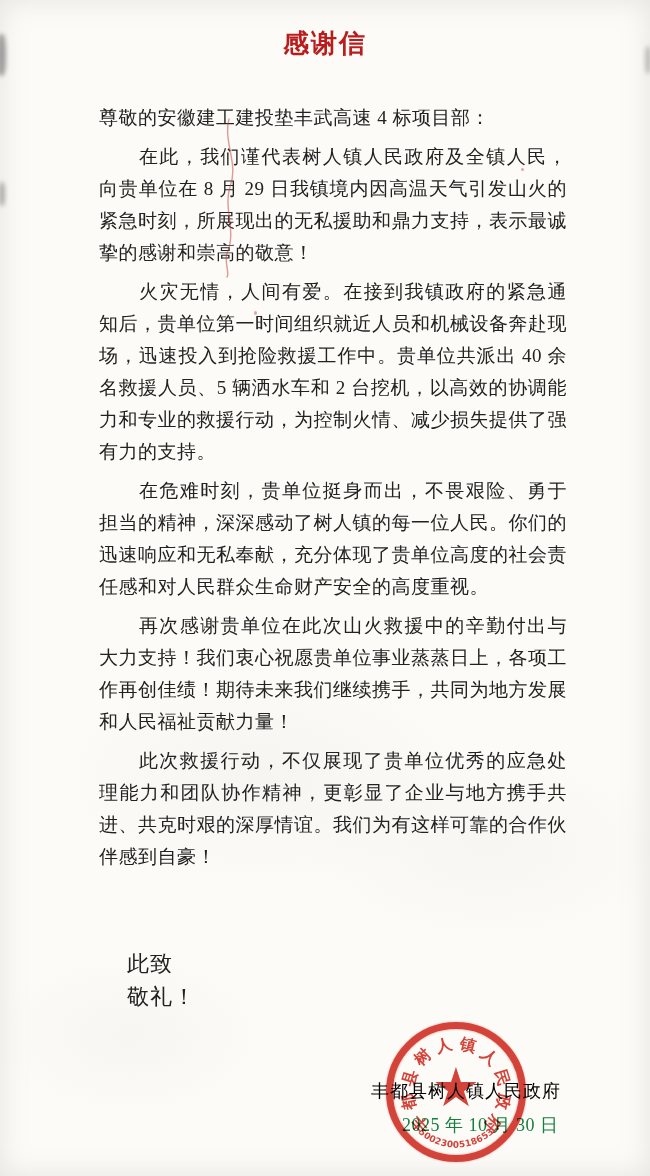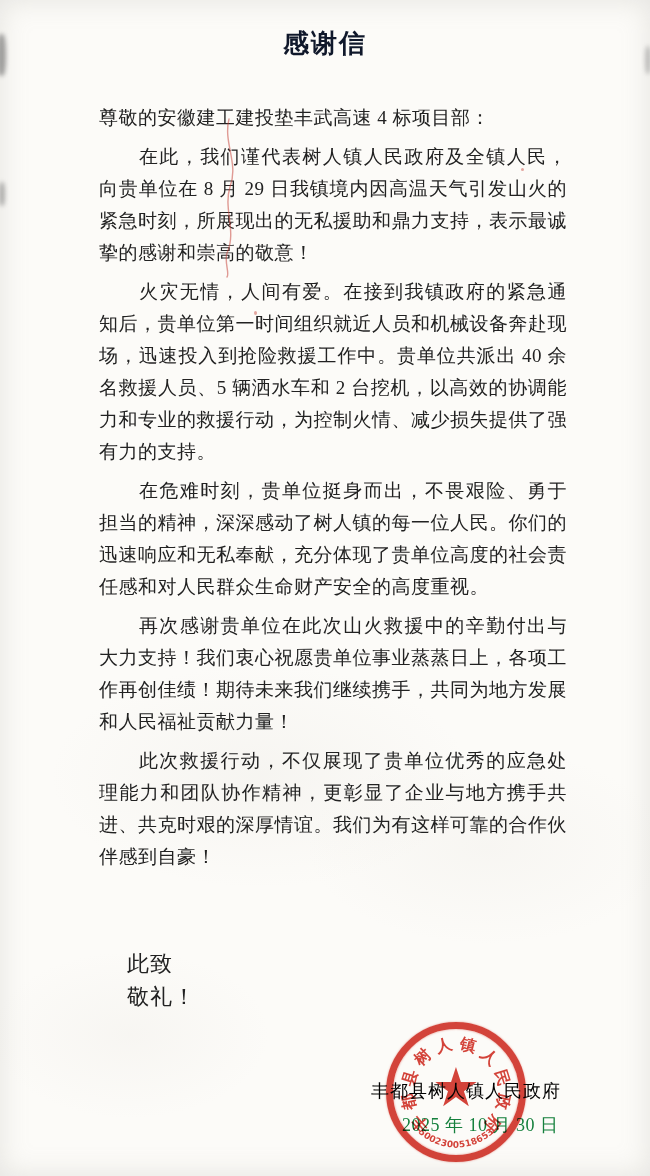--- a/index.html
+++ b/index.html
@@ -16,21 +16,21 @@
   
   .page::before{
     content:"";position:absolute;inset:0;pointer-events:none;
     background:
       radial-gradient(ellipse 300px 160px at 40% 66%, rgba(205,200,190,0.12), transparent 70%),
       radial-gradient(ellipse 260px 140px at 75% 72%, rgba(205,200,190,0.10), transparent 70%),
       radial-gradient(ellipse 200px 120px at 20% 88%, rgba(205,200,190,0.10), transparent 70%);
   }
   .title{
     position:absolute;top:26px;left:0;width:650px;
-    text-align:center;font-size:26px;font-weight:bold;color:#0f172a;
+    text-align:center;font-size:26px;font-weight:bold;color:#b91c1c;
     letter-spacing:2px;
   }
   .body-text{
     position:absolute;left:92px;top:95px;width:482px;
     font-size:19px;line-height:32px;letter-spacing:0.5px;
     text-align:justify;text-justify:inter-ideograph;
   }
   .body-text p{margin:7px;text-indent:2.1em;}
   .body-text .salutation{text-indent:0;}
   .closing{

